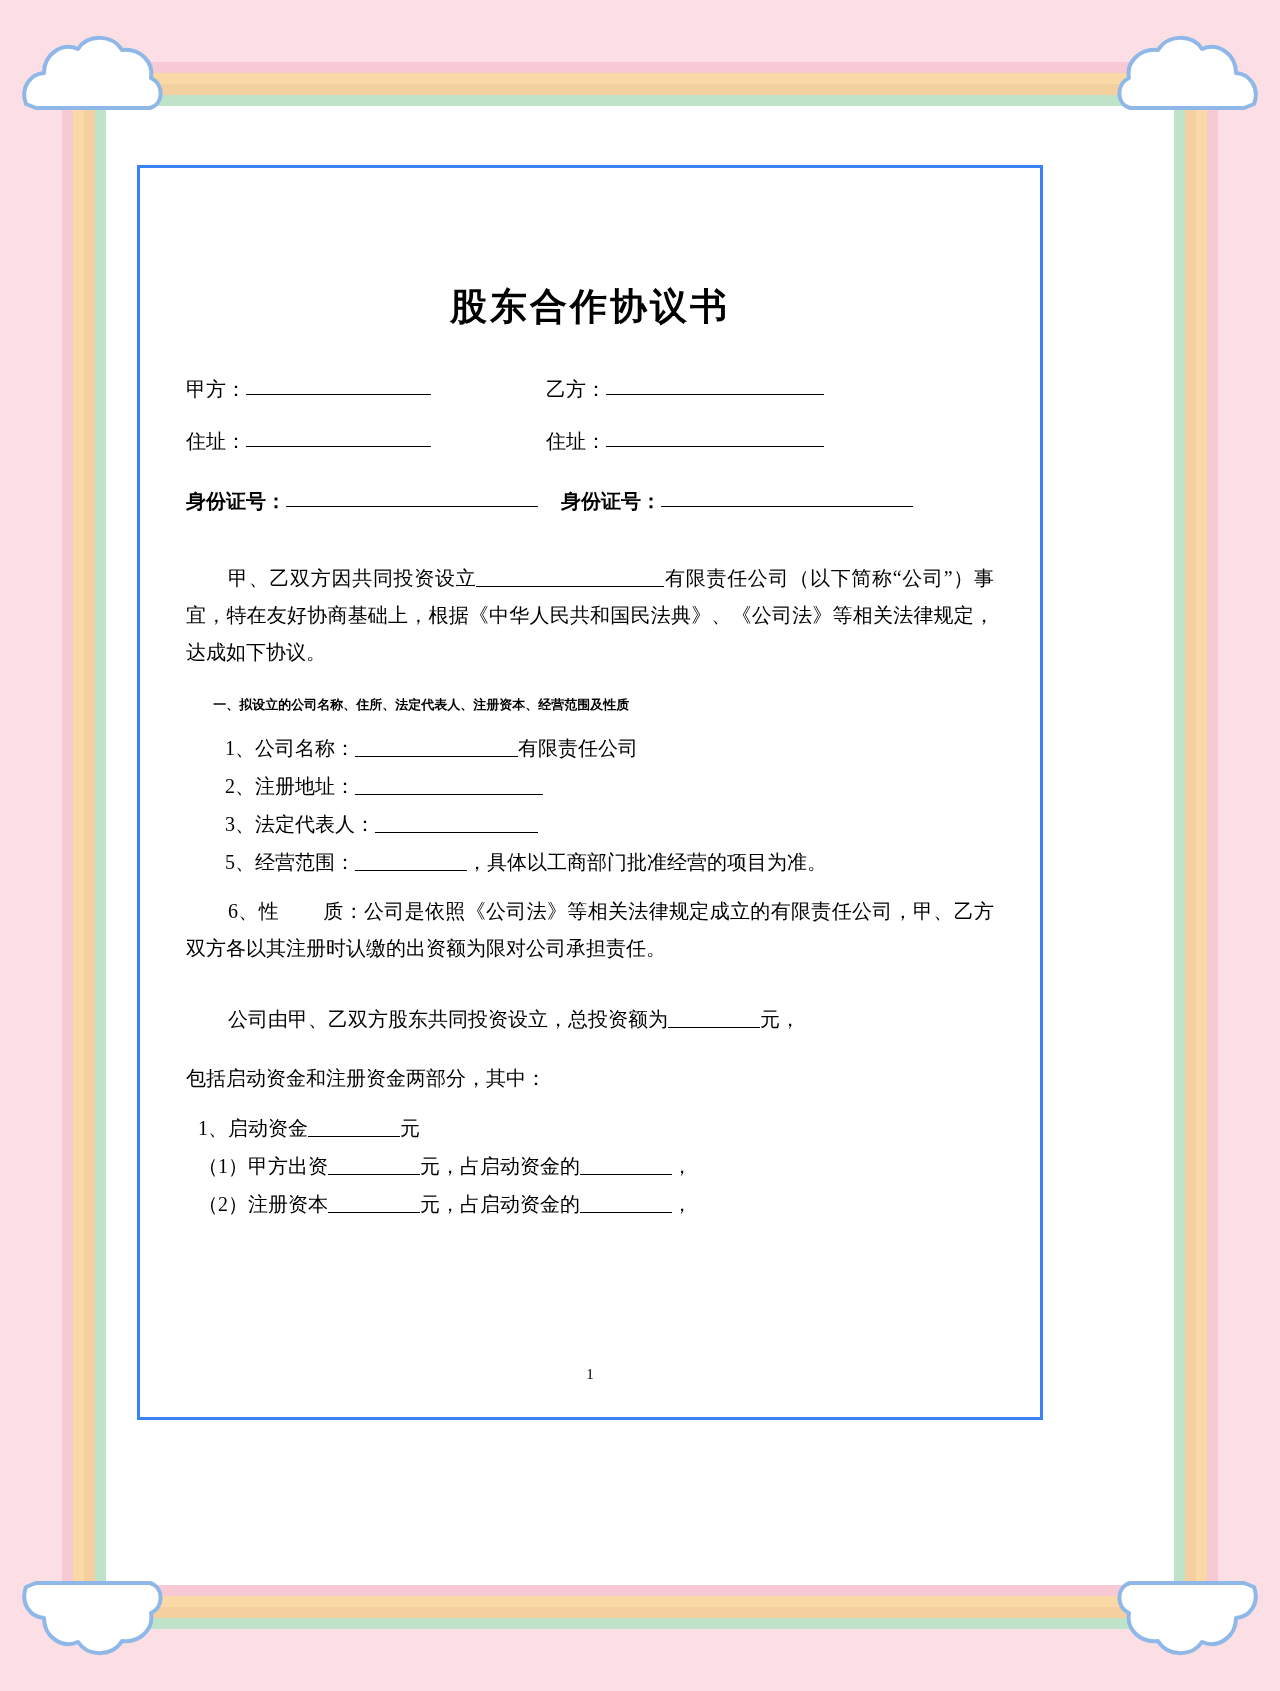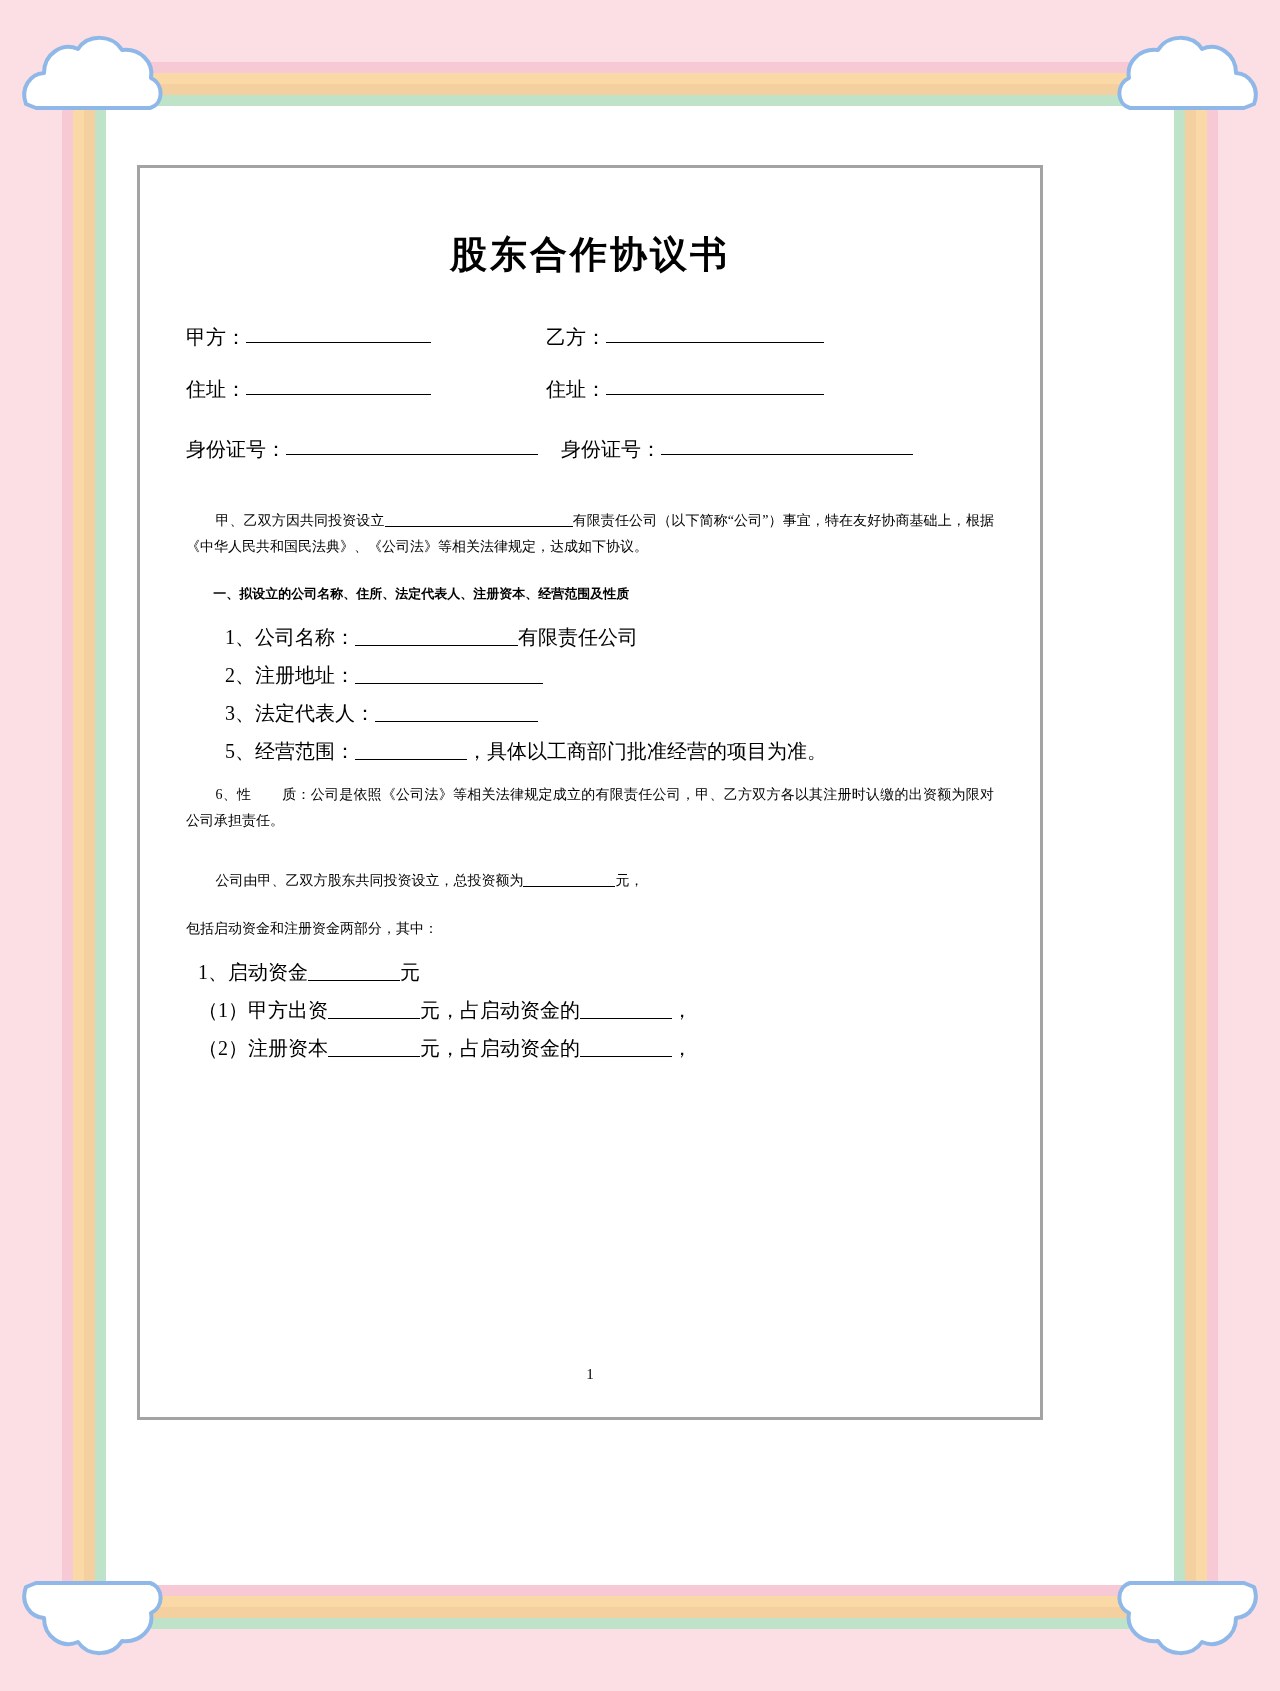--- a/index.html
+++ b/index.html
@@ -77,22 +77,22 @@
   .cloud.tr { right: 18px; top: 18px; transform: scaleX(-1); }
   .cloud.bl { left: 18px;  bottom: 18px; transform: scaleY(-1); }
   .cloud.br { right: 18px; bottom: 18px; transform: scale(-1,-1); }
 
   
   #page {
     position: absolute;
     left: 137px; top: 165px;
     width: 906px; height: 1255px;
     background: #ffffff;
-    border: 3px solid #a3a3a3;
-    padding: 34px 46px 20px 46px;
+    border: 3px solid #3b82f6;
+    padding: 86px 46px 20px 46px;
     color: #000;
   }
 
   #doc-title {
     text-align: center;
     font-size: 37px;
     font-weight: 700;
     letter-spacing: 3px;
     margin: 28px 0 42px 0;
     font-family: "Liberation Serif", "DejaVu Serif", serif;
@@ -113,25 +113,25 @@
   .field-label { white-space: nowrap; }
   .blank {
     display: inline-block;
     border-bottom: 1.6px solid #000;
     height: 1.05em;
   }
   .blank.w180 { width: 185px; }
   .blank.w215 { width: 218px; }
   .blank.w250 { width: 252px; }
 
-  .id-row { margin-top: 30px; margin-bottom: 10px; }
+  .id-row { margin-top: 30px; margin-bottom: 10px; font-weight: bold; }
   .id-row .field-col.a { width: 375px; }
 
   p.body {
-    font-size: 14px;
+    font-size: 20px;
     line-height: 1.85;
     margin: 0 0 0 0;
     text-align: justify;
     text-justify: inter-ideograph;
   }
   p.indent { text-indent: 2.1em; }
 
   .gap-lg { height: 34px; }
   .gap-md { height: 22px; }
 

